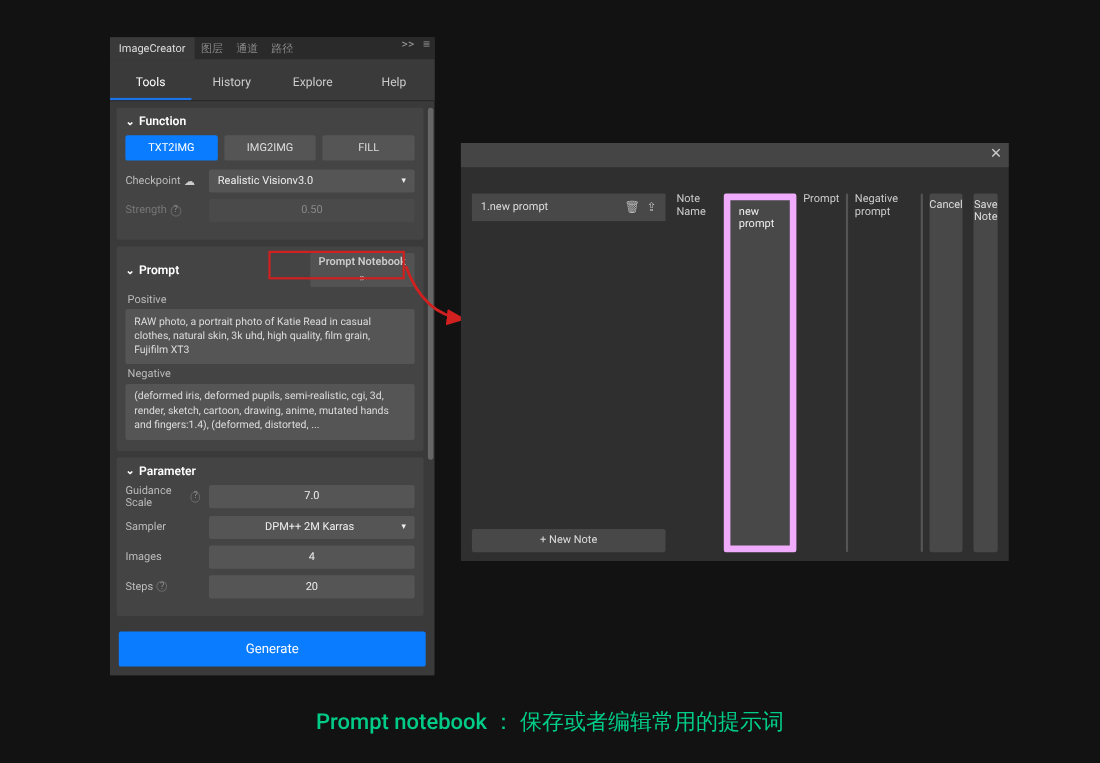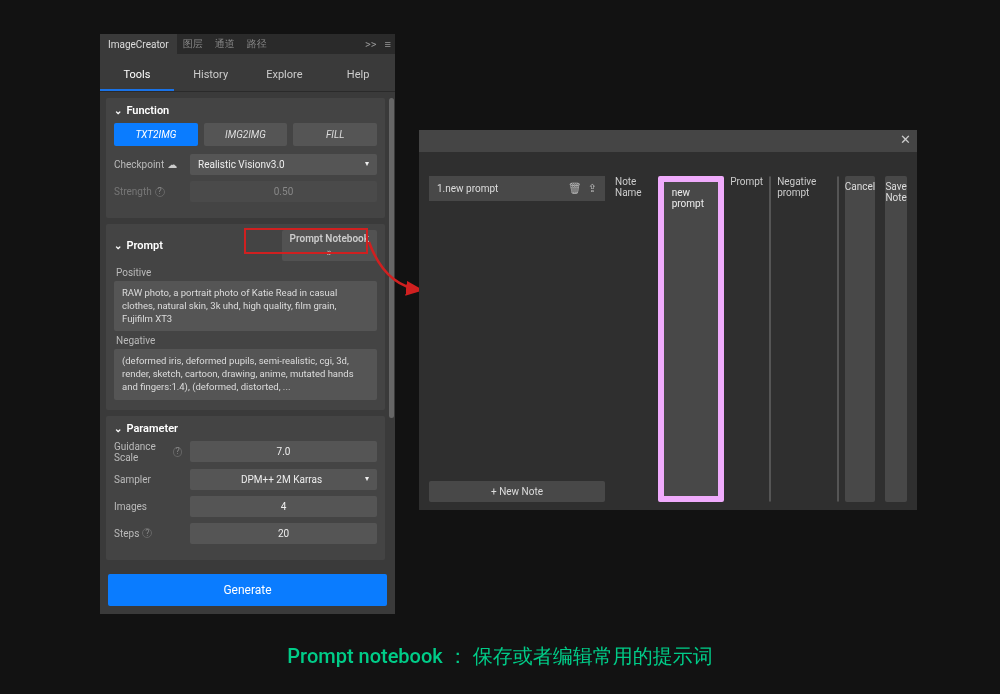--- a/index.html
+++ b/index.html
@@ -21,21 +21,21 @@
     width: 295px;
     height: 580px;
     background: #3a3a3a;
     display: flex;
     flex-direction: column;
   }
   .panel-titlebar {
     height: 20px;
     background: #2a2a2a;
     display: flex;
-    align-items: center;
+    align-items: flex-start;
     font-size: 10px;
     color: #999;
   }
   .panel-titlebar .tab-active {
     background: #3a3a3a;
     color: #ddd;
     padding: 3px 8px;
     height: 100%;
     display: flex;
     align-items: center;
@@ -109,21 +109,20 @@
   .btn-row { display: flex; gap: 6px; margin-bottom: 8px; }
   .fn-btn {
     flex: 1;
     text-align: center;
     padding: 6px 0;
     font-size: 10px;
     background: #555;
     color: #ddd;
     border-radius: 2px;
     cursor: pointer;
-    font-style: italic;
   }
   .fn-btn.selected { background: #0a7cff; color: #fff; }
   .param-row {
     display: flex;
     align-items: center;
     gap: 8px;
     margin-bottom: 6px;
     font-size: 10px;
   }
   .param-row .plabel {

